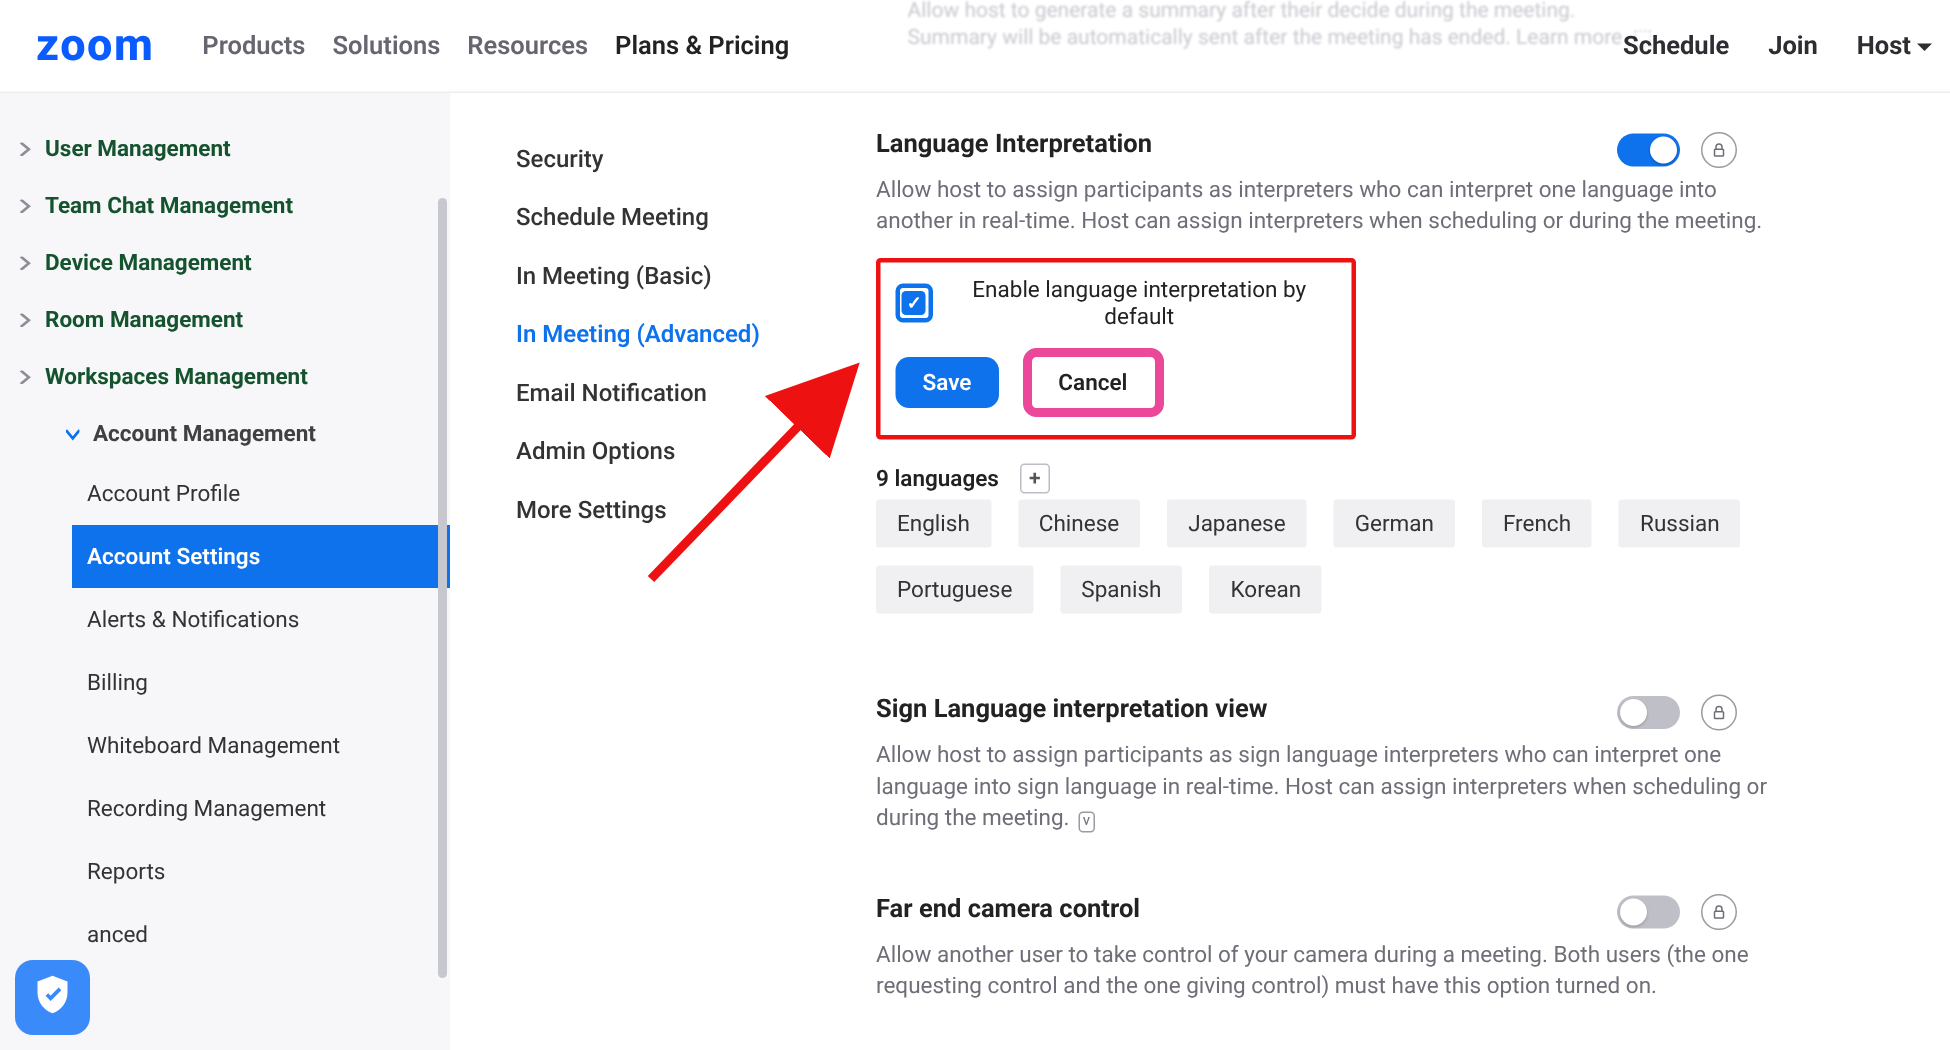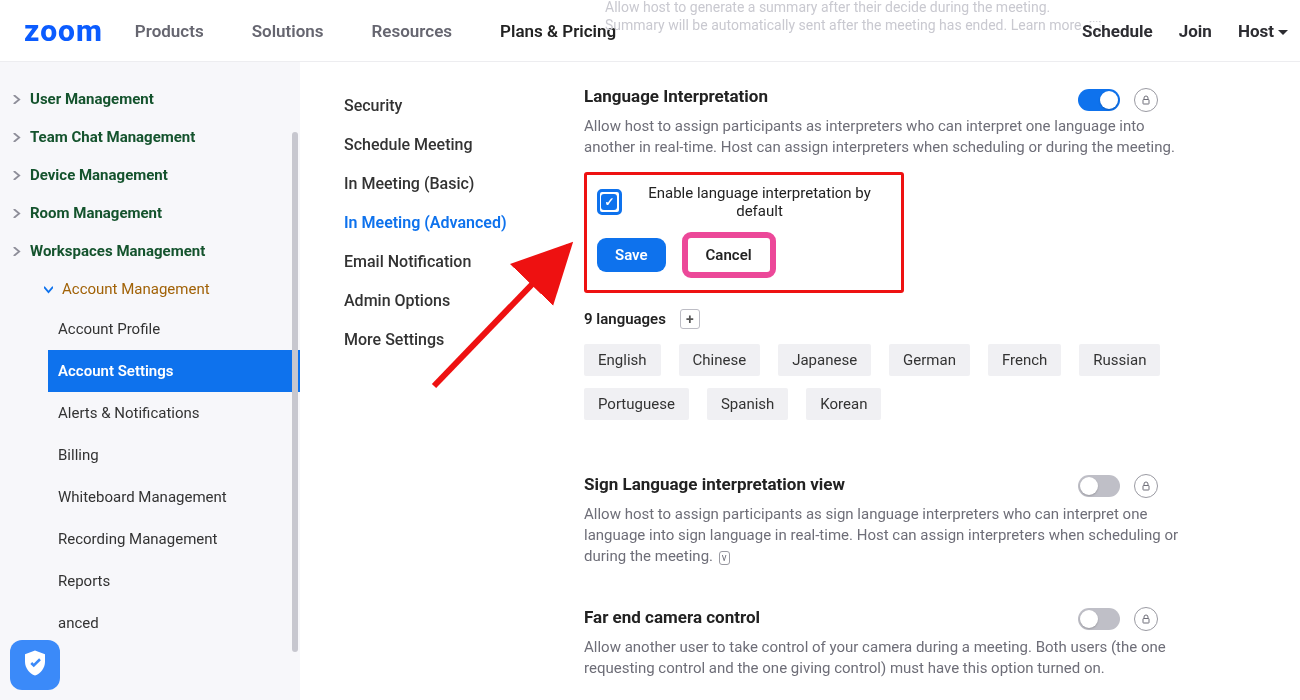--- a/index.html
+++ b/index.html
@@ -1,39 +1,39 @@
 <!DOCTYPE html>
 <html><head>
 <meta charset="utf-8">
 <style>
   * { box-sizing: border-box; margin: 0; padding: 0; font-family: -apple-system, BlinkMacSystemFont, "Segoe UI", Roboto, Helvetica, Arial, sans-serif; }
   body { width: 1300px; height: 700px; overflow: hidden; background: #fff; color: #222; position: relative; }
 
   
   .topnav { height: 62px; display: flex; align-items: center; padding: 0 24px; border-bottom: 1px solid #ededf0; position: relative; }
   .logo { color:#0b5cff; font-weight:800; font-size:30px; letter-spacing:1px; margin-right: 32px;}
-  .nav-links { display:flex; gap:48px; align-items:center;}
+  .nav-links { display:flex; gap:18px; align-items:center;}
   .nav-links span { font-size:17px; color:#666670; font-weight:600; cursor:pointer;}
   .nav-links span.pp { color:#222;}
   .nav-right { position:absolute; right:12px; display:flex; gap:26px; align-items:center;}
   .nav-right span { font-size:17px; font-weight:700; color:#2d2d32; cursor:pointer;}
   .chev-down::after { content:""; display:inline-block; margin-left:4px; border:5px solid transparent; border-top-color:#2d2d32; position:relative; top:3px;}
 
   
   .ghost { position:absolute; top:-2px; left:605px; width:560px; color:#c9c9d0; font-size:14px; line-height:18px; filter: blur(0.6px); }
 
   
   .page { display:flex; height: calc(700px - 62px); }
   .sidebar { width: 300px; background:#f7f7fa; padding: 18px 0 0 0; position:relative; overflow:hidden; }
   .sidebar .scroll { position:absolute; right:2px; top:70px; width:6px; height:520px; background:#c7c7cf; border-radius:3px; }
   .section-label { font-size:12px; font-weight:700; color:#747487; letter-spacing:0.5px; padding: 12px 10px 14px 10px; }
   .nav-item { display:flex; align-items:center; padding: 10px 10px 10px 10px; font-size:15px; color:#14532d; cursor:pointer; gap:8px;font-weight:bold;}
   .nav-item .caret { width:12px; display:flex; justify-content:center; color:#8e8e99;}
   .nav-item .caret svg { width:9px; height:9px; }
-  .nav-item.expanded { color:#a16207; font-weight:400;padding-left:42px;}
+  .nav-item.expanded { color:#404040; font-weight:700;padding-left:42px;}
   .nav-item.expanded .caret { color:#0e72ed;}
   .subnav { padding-left: 48px; }
   .subnav .sub { padding:12px 10px; font-size:15px; color:#333; cursor:pointer;}
   .subnav .sub.active { background:#0e72ed; color:#fff; font-weight:600;}
   .shield-badge { position:absolute; left:10px; bottom:10px; width:50px; height:50px; border-radius:12px; background:#3b8af9; display:flex; align-items:center; justify-content:center;}
   .shield-badge svg{ width:30px;height:30px; fill:#fff;}
 
   
   .content { flex:1; display:flex; padding: 24px 20px 0 44px; position:relative; overflow:hidden;}
   .tab-col { width: 240px; }
@@ -53,21 +53,21 @@
   .checkbox-inner { width:16px; height:16px; background:#0e72ed; border-radius:3px; display:flex; align-items:center; justify-content:center; color:#fff; font-size:12px; font-weight:700;}
   .check-row span.lbl { font-size:15px; color:#222;text-align:center;}
   .btn { display:inline-block; padding:8px 18px; border-radius:9px; font-size:15px; font-weight:600; cursor:pointer;}
   .btn.primary { background:#0e72ed; color:#fff; border:none;}
   .btn.secondary { background:#fff; color:#222; border:6px solid #ec4899; margin-left:12px;}
 
   
   .arrow-svg { position:absolute; pointer-events:none; }
 
   
-  .lang-head { display:flex; align-items:center; gap:14px; font-size:15px; font-weight:600; color:#222; margin-bottom:15px;}
+  .lang-head { display:flex; align-items:center; gap:14px; font-size:15px; font-weight:600; color:#222; margin-bottom:4px;}
   .plus-btn { width:20px; height:20px; border:1px solid #bdbdc5; border-radius:3px; display:flex; align-items:center; justify-content:center; font-size:14px; color:#555; cursor:pointer;}
   .chips { display:flex; flex-wrap:wrap; gap:12px 18px;}
   .chip { background:#f0f0f3; padding:7px 14px; font-size:15px; color:#333; border-radius:2px;}
 
   
   .toggle-col { position:absolute; right:22px; width:90px;}
   .toggle-row { display:flex; align-items:center; gap:14px;}
   .toggle { width:42px; height:22px; border-radius:11px; position:relative; cursor:pointer;}
   .toggle .knob { position:absolute; width:18px; height:18px; border-radius:50%; background:#fff; top:2px; box-shadow:0 1px 2px rgba(0,0,0,0.2);}
   .toggle.on { background:#0e72ed; }

